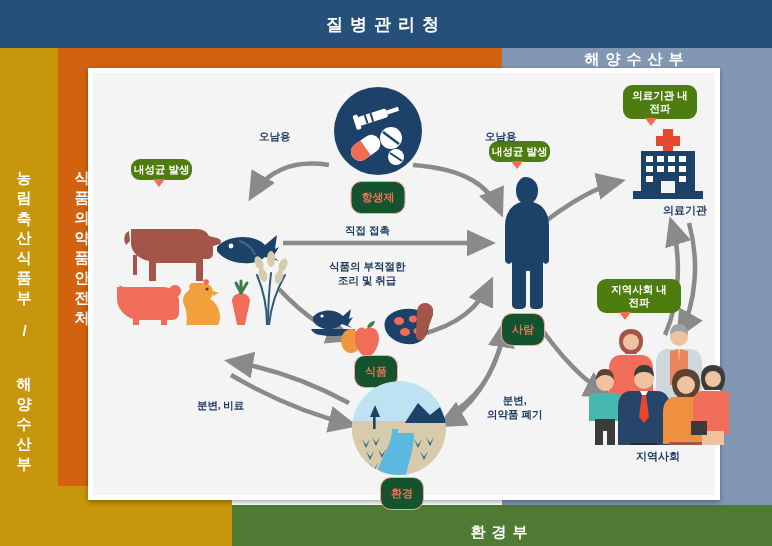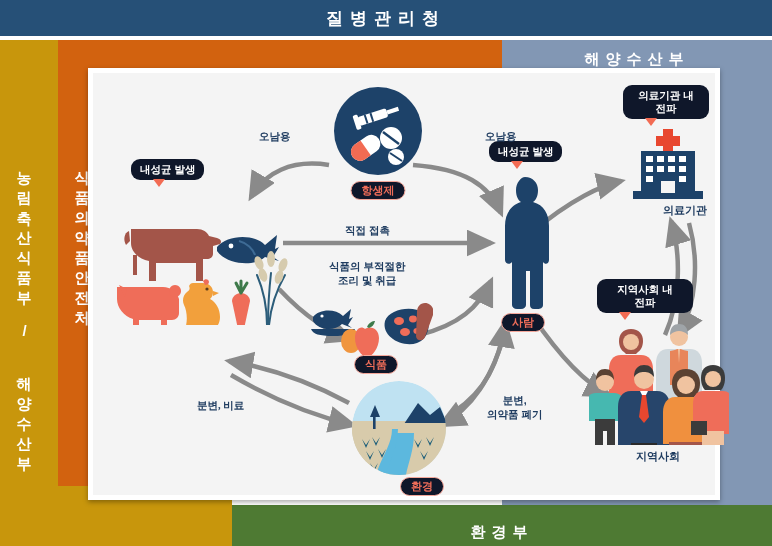--- a/index.html
+++ b/index.html
@@ -1,21 +1,21 @@
 <!DOCTYPE html>
 <html><head>
 <meta charset="utf-8">
 <style>
   html,body{margin:0;padding:0;}
   body{width:772px;height:546px;background:#ffffff;font-family:"Liberation Sans","DejaVu Sans",sans-serif;overflow:hidden;}
   #root{position:relative;width:772px;height:546px;}
 
   
   .bar{position:absolute;display:flex;align-items:center;justify-content:center;color:#ffffff;font-weight:bold;}
-  #bar-kdca{left:0;top:0;width:772px;height:36px;background:#265077;font-size:17px;letter-spacing:7px;}
+  #bar-kdca{left:0;top:0;width:772px;height:48px;background:#265077;font-size:17px;letter-spacing:7px;}
   #bar-mohw{left:502px;top:40px;width:270px;height:506px;background:#8297b4;font-size:15px;letter-spacing:6px;
             align-items:flex-start;padding-top:10px;box-sizing:border-box;}
   #bar-mafra{left:0;top:40px;width:232px;height:506px;background:#c8960c;}
   #bar-mfds{left:58px;top:40px;width:444px;height:446px;background:#d2620f;}
   #bar-env{left:232px;top:505px;width:540px;height:55px;background:#4e7a33;font-size:15px;letter-spacing:6px;}
 
   .vtext{writing-mode:vertical-rl;text-orientation:upright;letter-spacing:5px;font-size:15px;font-weight:bold;color:#fff;}
   #bar-mafra .vtext{margin-top:120px;margin-left:14px;}
   #bar-mfds .vtext{margin-top:120px;margin-left:14px;}
   #bar-mafra{align-items:flex-start;justify-content:flex-start;}
@@ -23,26 +23,26 @@
 
   
   #canvas{position:absolute;left:88px;top:68px;width:632px;height:432px;background:#f4f4f4;
           border:5px solid #ffffff;box-shadow:0 2px 5px rgba(0,0,0,.35);box-sizing:border-box;}
   #svg-layer{position:absolute;left:0;top:0;width:622px;height:422px;}
 
   
   .node{position:absolute;}
   .node-label{position:absolute;left:50%;transform:translateX(-50%);white-space:nowrap;
               font-size:11px;font-weight:bold;}
-  .pill{border:1.5px solid #f4a79a;background:#0f172a;color:#ef6d59;border-radius:11px;padding:1px 10px;}
+  .pill{border:1.5px solid #f4a79a;background:#14532d;color:#ef6d59;border-radius:11px;padding:8px 10px;}
   .plain{color:#1f3c60;}
 
   
-  .bubble{position:absolute;background:#0f172a;color:#ffffff;border-radius:9px;
-          padding:4px 9px;font-size:10.5px;font-weight:bold;text-align:center;line-height:1.25;white-space:nowrap;}
+  .bubble{position:absolute;background:#4d7c0f;color:#ffffff;border-radius:9px;
+          padding:4px 3px;font-size:10.5px;font-weight:bold;text-align:center;line-height:1.25;white-space:nowrap;}
   .bubble:after{content:"";position:absolute;left:22px;bottom:-7px;width:0;height:0;
                 border-left:6px solid transparent;border-right:6px solid transparent;border-top:8px solid #f26b53;}
 
   
   .alabel{position:absolute;font-size:10.5px;font-weight:bold;color:#1f3c60;text-align:center;line-height:1.35;white-space:nowrap;}
 
   .circle{border-radius:50%;position:absolute;overflow:hidden;}
 </style>
 </head>
 <body>
@@ -221,31 +221,31 @@
           <g fill="#1d4269">
             <path d="M18,36 l5,-12 l5,12 z"></path>
             <rect x="21" y="34" width="2.6" height="14"></rect>
           </g>
           <g fill="#1d5f7a">
             <path d="M10,58 l4,6 l4,-6 l-4,9z M20,56 l4,6 l4,-6 l-4,9z M14,70 l4,6 l4,-6 l-4,9z M26,68 l4,6 l4,-6 l-4,9z M18,82 l4,6 l4,-6 l-4,9z"></path>
             <path d="M62,58 l4,6 l4,-6 l-4,9z M74,56 l4,6 l4,-6 l-4,9z M68,70 l4,6 l4,-6 l-4,9z"></path>
           </g>
         </svg>
       </div>
-      <div class="node-label pill" style="top:96px;margin-left:20px;">환경</div>
+      <div class="node-label pill" style="top:96px;">환경</div>
     </div>
 
     <div class="node" style="left:382px;top:68px;width:96px;height:200px;">
       <div class="bubble" style="left:14px;top:0;">내성균 발생</div>
       <div style="position:absolute;left:22px;top:34px;width:56px;height:134px;">
         <svg viewBox="0 0 56 134" width="56" height="134">
           <path d="M28,2 c8,0 13,6 13,13 c0,6 -2,10 -5,12 c11,3 16,12 16,24 v34 c0,4 -4,5 -6,2 v43 c0,3 -3,4 -5,4 h-4 c-3,0 -4,-2 -4,-4 v-34 h-4 v34 c0,2 -2,4 -5,4 h-4 c-3,0 -5,-2 -5,-4 v-43 c-2,3 -7,2 -7,-2 v-34 c0,-12 6,-21 16,-24 c-3,-2 -5,-6 -5,-12 c0,-7 5,-13 9,-13z" fill="#1d4269"></path>
         </svg>
       </div>
-      <div class="node-label pill" style="top:172px;border-radius:10px;">사람</div>
+      <div class="node-label pill" style="top:172px;">사람</div>
     </div>
 
     <div class="node" style="left:516px;top:12px;width:120px;height:132px;">
       <div class="bubble" style="left:14px;top:0;width:68px;">
         <div>의료기관 내</div>
         <div>전파</div>
       </div>
       <div style="position:absolute;left:20px;top:44px;width:78px;height:72px;">
         <svg viewBox="0 0 78 72" width="78" height="72">
           <path d="M34,0 h10 v7 h7 v10 h-7 v7 h-10 v-7 h-7 v-10 h7z" fill="#e8472f"></path>

